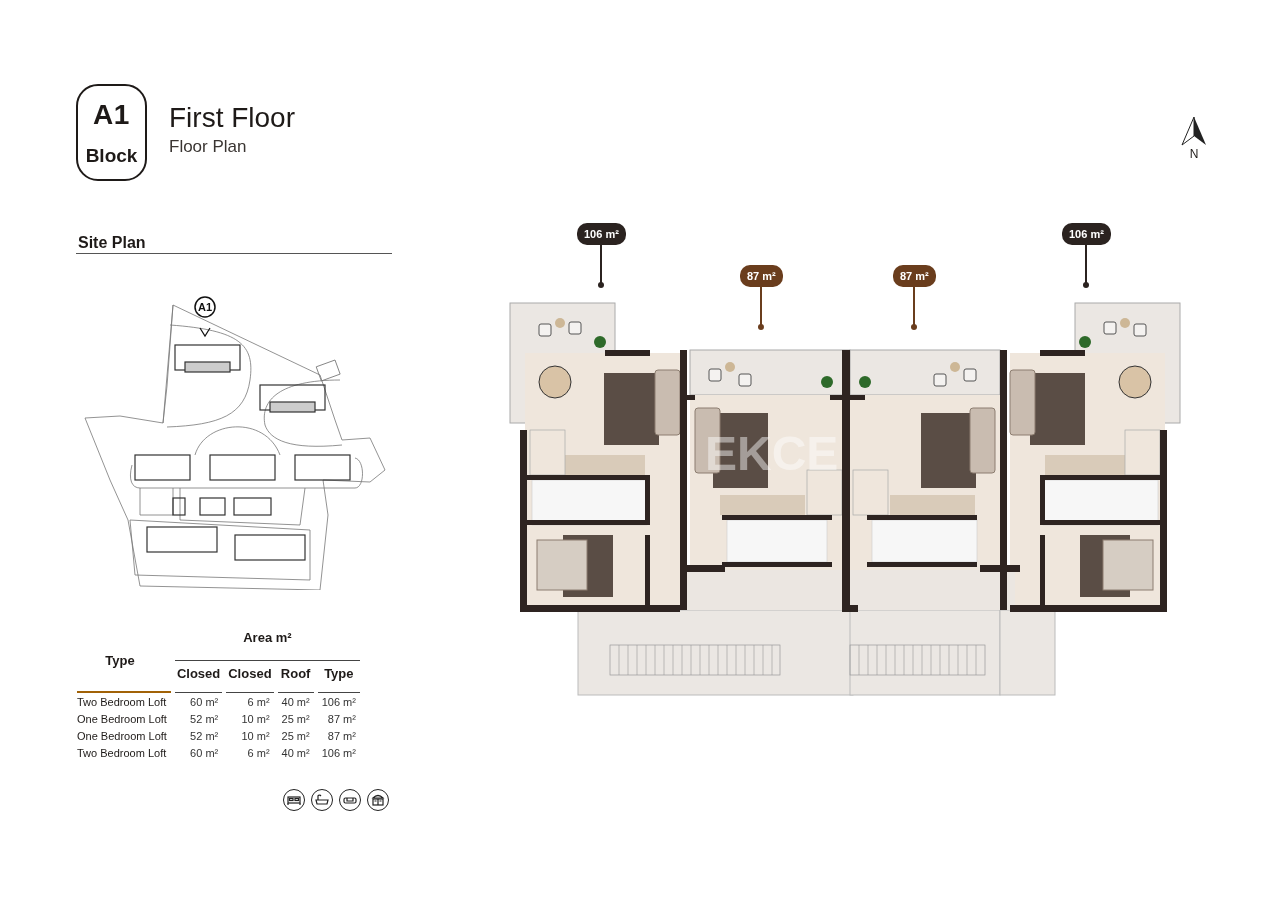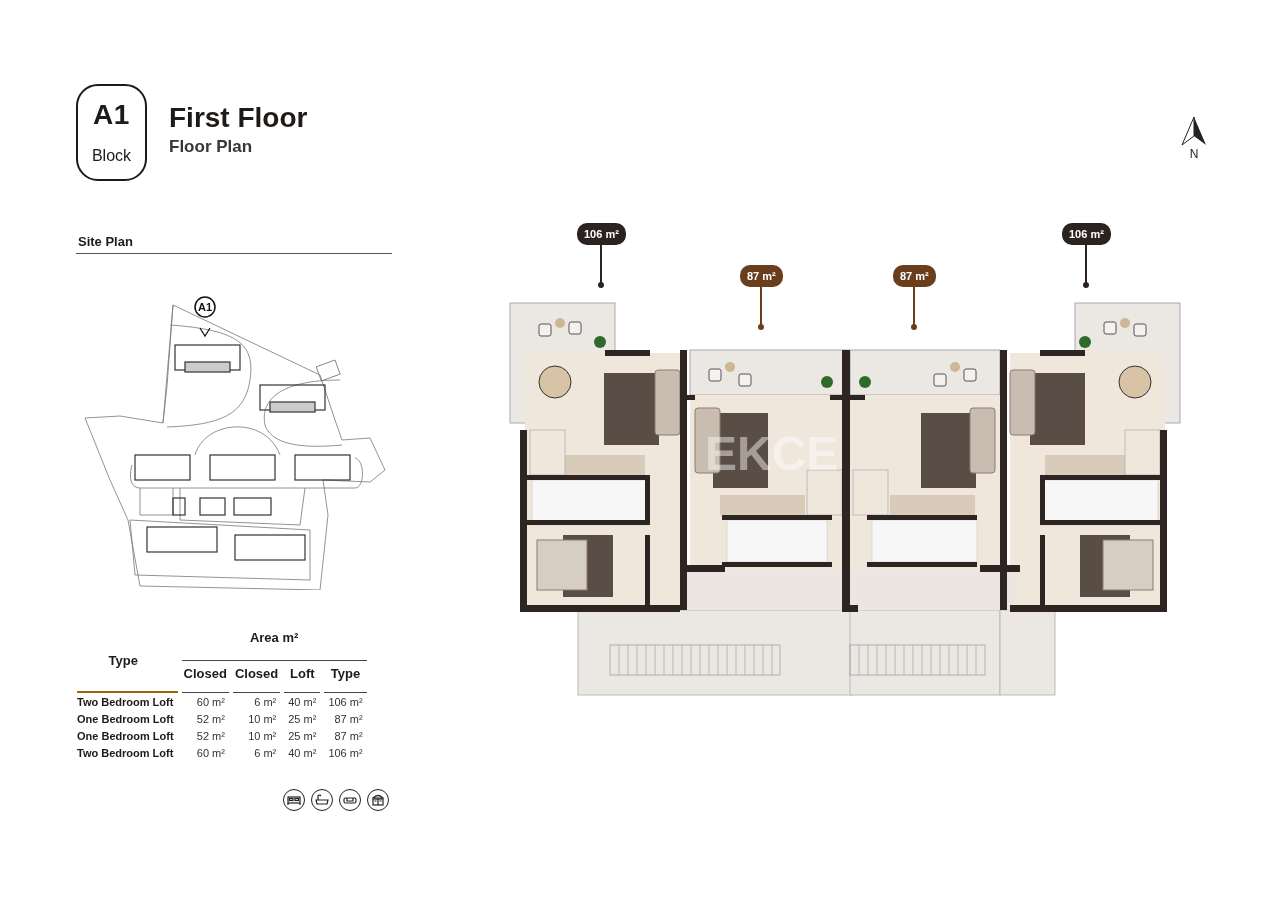--- a/index.html
+++ b/index.html
@@ -5,40 +5,40 @@
   * { box-sizing: border-box; margin: 0; padding: 0; }
   html, body { width: 1280px; height: 905px; background: #ffffff; overflow: hidden; }
   body { position: relative; font-family: "Liberation Sans", "DejaVu Sans", sans-serif; color: #1e1a18; }
 
   .block-badge {
     position: absolute; left: 76px; top: 84px; width: 71px; height: 97px;
     border: 2px solid #1e1a18; border-radius: 22px;
     display: flex; flex-direction: column; align-items: center; justify-content: center;
   }
   .block-badge .code { font-size: 28px; font-weight: 700; line-height: 30px; letter-spacing: 0.5px; }
-  .block-badge .lbl { font-size: 16px; font-weight: 400; line-height: 20px; margin-top: 16px; }
+  .block-badge .lbl { font-size: 19px; font-weight: 700; line-height: 20px; margin-top: 16px; }
 
   .title-wrap { position: absolute; left: 169px; top: 102px; }
-  .title-wrap .t1 { font-size: 28px; font-weight: 700; line-height: 32px; }
-  .title-wrap .t2 { font-size: 17px; font-weight: 700; line-height: 22px; color: #3a3532; margin-top: 2px; }
+  .title-wrap .t1 { font-size: 28px; font-weight: 400; line-height: 32px; }
+  .title-wrap .t2 { font-size: 17px; font-weight: 400; line-height: 22px; color: #3a3532; margin-top: 2px; }
 
   .north { position: absolute; left: 1176px; top: 116px; width: 36px; height: 48px; }
   .north .n { position: absolute; left: 0; right: 0; top: 31px; text-align: center; font-size: 12px; }
 
-  .site-title { position: absolute; left: 78px; top: 234px; font-size: 13px; font-weight: 700; }
+  .site-title { position: absolute; left: 78px; top: 234px; font-size: 16px; font-weight: 700; }
   .site-rule { position: absolute; left: 76px; top: 253px; width: 316px; height: 1px; background: #555; }
   .site-plan { position: absolute; left: 80px; top: 290px; width: 310px; height: 300px; }
 
   table.areas { position: absolute; left: 73px; top: 630px; border-collapse: separate; border-spacing: 4px 0; font-size: 12px; }
   table.areas th { font-weight: 700; font-size: 13px; text-align: center; }
   table.areas th.type { vertical-align: middle; padding-right: 8px; }
   table.areas th.group { border-bottom: 1px solid #444; padding-bottom: 15px; }
   table.areas tr.sub th { border-bottom: 1px solid #444; padding: 5px 2px 11px 2px; }
   table.areas td { text-align: right; padding: 3px 4px 2px 4px; font-size: 11px; color: #333; }
-  table.areas td.name { text-align: left; font-weight: 700; font-size: 11px; color: #1e1a18; padding-left: 0; }
+  table.areas td.name { text-align: left; font-weight: 400; font-size: 11px; color: #1e1a18; padding-left: 0; }
   table.areas th.type-cell { border-bottom: 2px solid #a16207; }
 
   .amen { position: absolute; left: 283px; top: 789px; display: flex; gap: 6px; }
   .amen .ic { width: 22px; height: 22px; border: 1.5px solid #222; border-radius: 50%; display: flex; align-items: center; justify-content: center; }
 
   .plan { position: absolute; left: 505px; top: 295px; width: 680px; height: 410px; }
 
   .pin { position: absolute; display: flex; flex-direction: column; align-items: center; }
   .pin .tag { color: #fff; font-weight: 700; font-size: 11px; border-radius: 10px; padding: 5px 7px; line-height: 12px; white-space: nowrap; }
   .pin .stem { width: 2px; }
@@ -102,21 +102,21 @@
 
 <table class="areas">
   <thead>
     <tr>
       <th class="type type-cell" rowspan="2">Type</th>
       <th class="group" colspan="4">Area m²</th>
     </tr>
     <tr class="sub">
       <th>Closed</th>
       <th>Closed</th>
-      <th>Loft</th>
+      <th>Roof</th>
       <th>Type</th>
     </tr>
   </thead>
   <tbody>
     <tr>
       <td class="name">Two Bedroom Loft</td>
       <td>60 m²</td>
       <td>6 m²</td>
       <td>40 m²</td>
       <td>106 m²</td>

